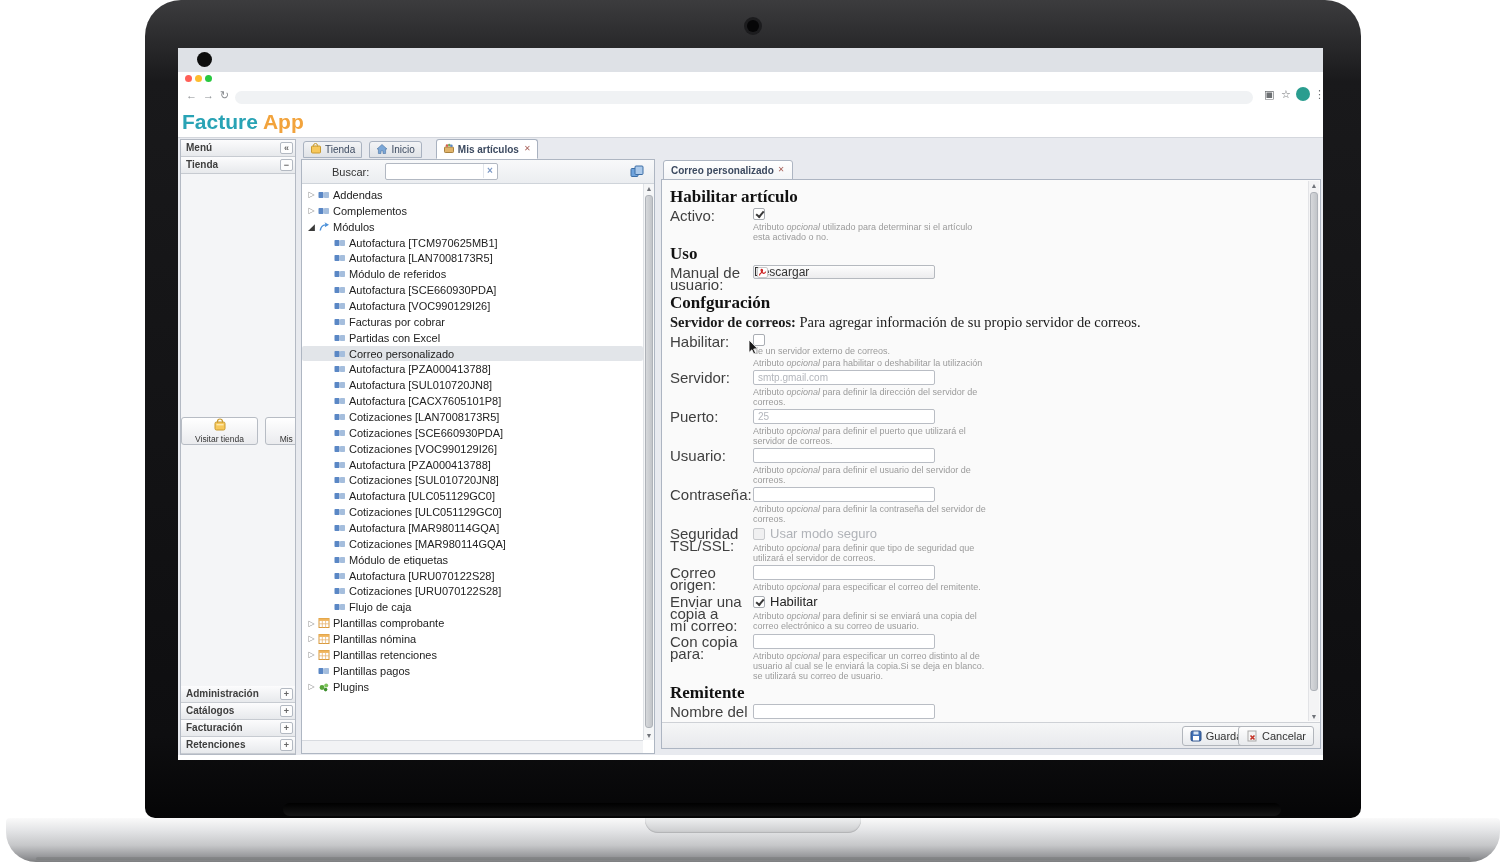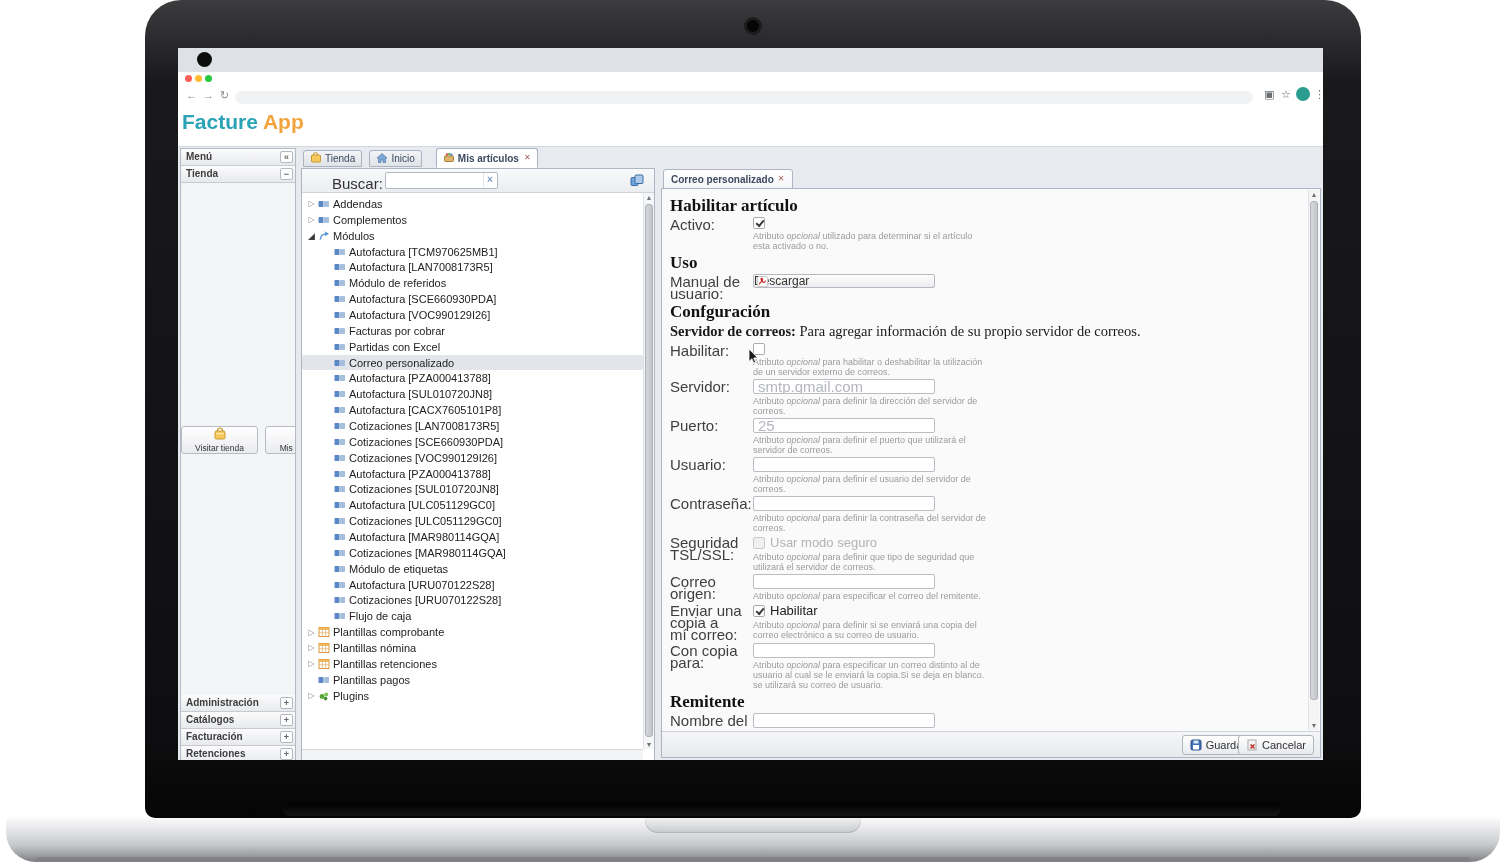--- a/index.html
+++ b/index.html
@@ -35,21 +35,21 @@
   .navico{position:absolute;top:17px;color:#8a8d91;font-size:11px;line-height:13px;}
   .addr-pill{position:absolute;left:57px;top:19px;width:1018px;height:13px;border-radius:7px;background:#f0f2f4;}
   .chrome-right{position:absolute;top:16px;font-size:11px;color:#6d7073;}
   .avatar-dot{position:absolute;left:1118px;top:15px;width:14px;height:14px;border-radius:50%;background:#2a9d8f;}
 
   .logo-row{position:absolute;left:0;top:58px;width:100%;height:36px;background:#fff;}
   .logo{position:absolute;left:4px;top:4px;font-size:21px;font-weight:bold;letter-spacing:0px;}
   .logo .p1{color:#29a3b5;} .logo .p2{color:#f2a33c;font-weight:bold;}
 
   
-  .app{position:absolute;left:0;top:98px;width:1145px;height:618px;background:#e8eaef;border-top:1px solid #d4d7dd;}
+  .app{position:absolute;left:0;top:89px;width:1145px;height:618px;background:#e8eaef;border-top:1px solid #d4d7dd;}
 
   
   .menu-panel{position:absolute;left:2px;top:1px;width:116px;height:616px;border:1px solid #b4bac4;background:#f4f5f7;display:flex;flex-direction:column;}
   .acc-hdr{height:17px;flex:none;background:linear-gradient(#fcfcfd,#e7e9ec);border-bottom:1px solid #c7cbd1;
     font-size:10px;font-weight:bold;color:#3e3e3e;line-height:16px;padding-left:5px;position:relative;}
   .acc-tool{position:absolute;right:2px;top:2px;width:13px;height:12px;border:1px solid #b3b9c2;border-radius:2px;
     background:#fdfdfd;font-size:9px;line-height:10px;text-align:center;color:#666;}
   .menu-body{flex:1;background:#f4f5f7;padding-top:2px;display:flex;flex-direction:row;align-items:center;gap:7px;overflow:hidden;}
   .menu-btn{width:77px;height:28px;flex:none;border:1px solid #b7bcc4;border-radius:3px;
     background:linear-gradient(#ffffff,#eaebee);display:flex;flex-direction:column;align-items:center;justify-content:center;cursor:pointer;}
@@ -61,21 +61,21 @@
   .mtab{position:absolute;top:3px;height:17px;border:1px solid #a9b2c0;border-radius:3px 3px 0 0;
     background:linear-gradient(#f3f4f6,#e0e3e7);display:flex;align-items:center;gap:3px;padding:0 6px;
     font-size:10px;color:#3c4a60;white-space:nowrap;cursor:pointer;}
   .mtab.active{top:1px;height:20px;background:#fff;font-weight:bold;border-bottom-color:#fff;z-index:2;}
   .mtab .x{color:#a8625a;font-size:8px;margin-left:2px;line-height:8px;}
 
   
   .tree-panel{position:absolute;left:123px;top:21px;width:354px;height:595px;border:1px solid #aeb6c2;background:#fff;}
   .tree-toolbar{position:absolute;left:0;top:0;right:0;height:24px;background:linear-gradient(#f8f9fa,#ebedf0);
     border-bottom:1px solid #cfd4da;}
-  .search-lbl{position:absolute;left:6px;top:6px;font-size:15px;color:#333;padding-left:24px;}
+  .search-lbl{position:absolute;left:6px;top:6px;font-size:11px;color:#333;padding-left:24px;}
   .search-wrap{position:absolute;left:83px;top:3px;width:113px;height:17px;border:1px solid #b2b8c2;background:#fff;border-radius:2px;}
   .search-input{position:absolute;left:1px;top:1px;width:96px;height:13px;border:none;outline:none;font-size:10px;padding:0 3px;}
   .search-clear{position:absolute;right:1px;top:0px;width:13px;height:14px;color:#7c98c4;font-size:10px;font-weight:bold;text-align:center;line-height:14px;cursor:pointer;border-left:1px solid #e2e6ec;}
   .tree-refresh{position:absolute;right:10px;top:5px;cursor:pointer;}
   .tree-body{position:absolute;left:0;top:24px;right:11px;bottom:13px;overflow:hidden;padding-top:3px;}
   .trow{height:15.87px;display:flex;align-items:center;font-size:11px;color:#222;cursor:pointer;white-space:nowrap;}
   .trow .arrow{width:9px;flex:none;text-align:center;font-size:8px;color:#8b8b8b;}
   .trow.lvl0 .arrow{margin-left:5px;}
   .trow.lvl1 .arrow{margin-left:21px;}
   .trow .arrow.exp{color:#3a3a3a;font-size:9px;}
@@ -101,21 +101,21 @@
 
   
   .dh1{font-family:"Liberation Serif","DejaVu Serif",serif;font-size:17px;font-weight:bold;color:#111;
     line-height:19px;margin:1px 0 2px;}
   .dsub{font-family:"Liberation Serif","DejaVu Serif",serif;font-size:14.5px;color:#1a1a1a;line-height:17px;margin-bottom:3px;white-space:nowrap;}
   .dsub b{font-weight:bold;}
   .frow{display:flex;margin-bottom:2px;}
   .flabel{width:83px;flex:none;font-size:15px;color:#3f3f3f;line-height:12px;padding-top:2px;}
   .fctl{flex:1;min-width:0;}
   .fi-input{width:182px;height:15px;border:1px solid #b9bdc4;border-radius:2px;background:#fff;
-    font-size:15px;color:#555;padding:0 4px;outline:none;font-family:"Liberation Sans",sans-serif;}
+    font-size:10px;color:#555;padding:0 4px;outline:none;font-family:"Liberation Sans",sans-serif;}
   .fi-input::placeholder{color:#b3b6bc;}
   .fcheck{width:12px;height:12px;border:1px solid #a9adb3;border-radius:2px;background:#fff;position:relative;flex:none;}
   .fcheck.checked::after{content:"";position:absolute;left:2px;top:2px;width:6px;height:3px;
     border-left:2px solid #3a3a3a;border-bottom:2px solid #3a3a3a;transform:rotate(-50deg);}
   .fcheck.disabled{background:#f0f0f1;border-color:#c8cacd;}
   .cbrow{display:flex;align-items:center;gap:5px;position:relative;}
   .cbtext{font-size:13px;color:#222;}
   .cbtext.dim{color:#b0b3b8;}
   .help{font-size:9px;line-height:10px;color:#9b9b9b;margin-top:2px;white-space:nowrap;}
   .help i{font-style:italic;}
@@ -556,22 +556,22 @@
               <div class="flabel">
                 <div>Habilitar:</div>
               </div>
               <div class="fctl">
                 <div class="cbrow">
                   <div class="fcheck"></div>
                   <span class="cursor-svg"><svg width="11" height="16">
                       <path d="M1 0 L1 12.5 L3.9 9.8 L5.8 14 L7.6 13.1 L5.7 9 L9.6 8.8 Z" fill="#1a1a1a" stroke="#fff" stroke-width="0.8"></path>
                     </svg></span>
                 </div>
+                <div class="help" style="margin-top: 0px;">de un servidor externo de correos.</div>
                 <div class="help">Atributo <i>opcional</i> para habilitar o deshabilitar la utilización</div>
-                <div class="help" style="margin-top: 0px;">de un servidor externo de correos.</div>
               </div>
             </div>
             <div class="frow">
               <div class="flabel">
                 <div>Servidor:</div>
               </div>
               <div class="fctl"><input class="fi-input" placeholder="smtp.gmail.com" style=""><div class="help">Atributo <i>opcional</i> para definir la dirección del servidor de</div><div class="help" style="margin-top: 0px;">correos.</div></div>
             </div>
             <div class="frow">
               <div class="flabel">

